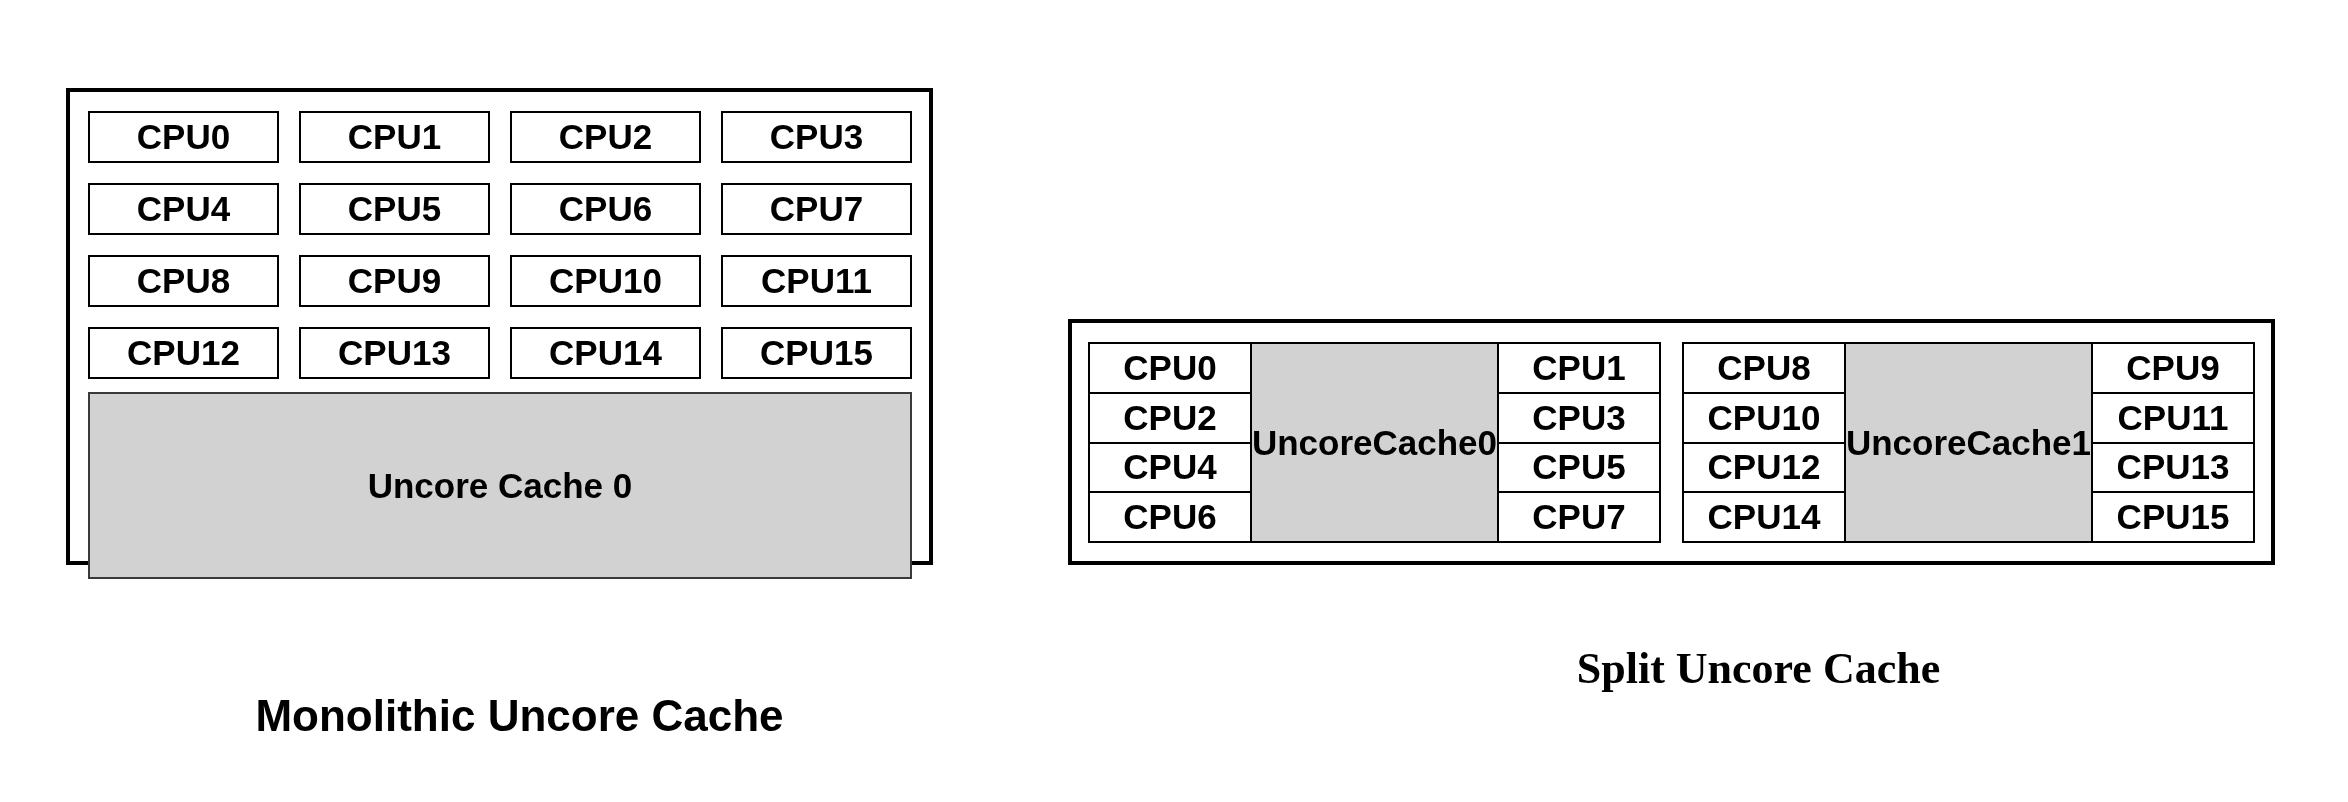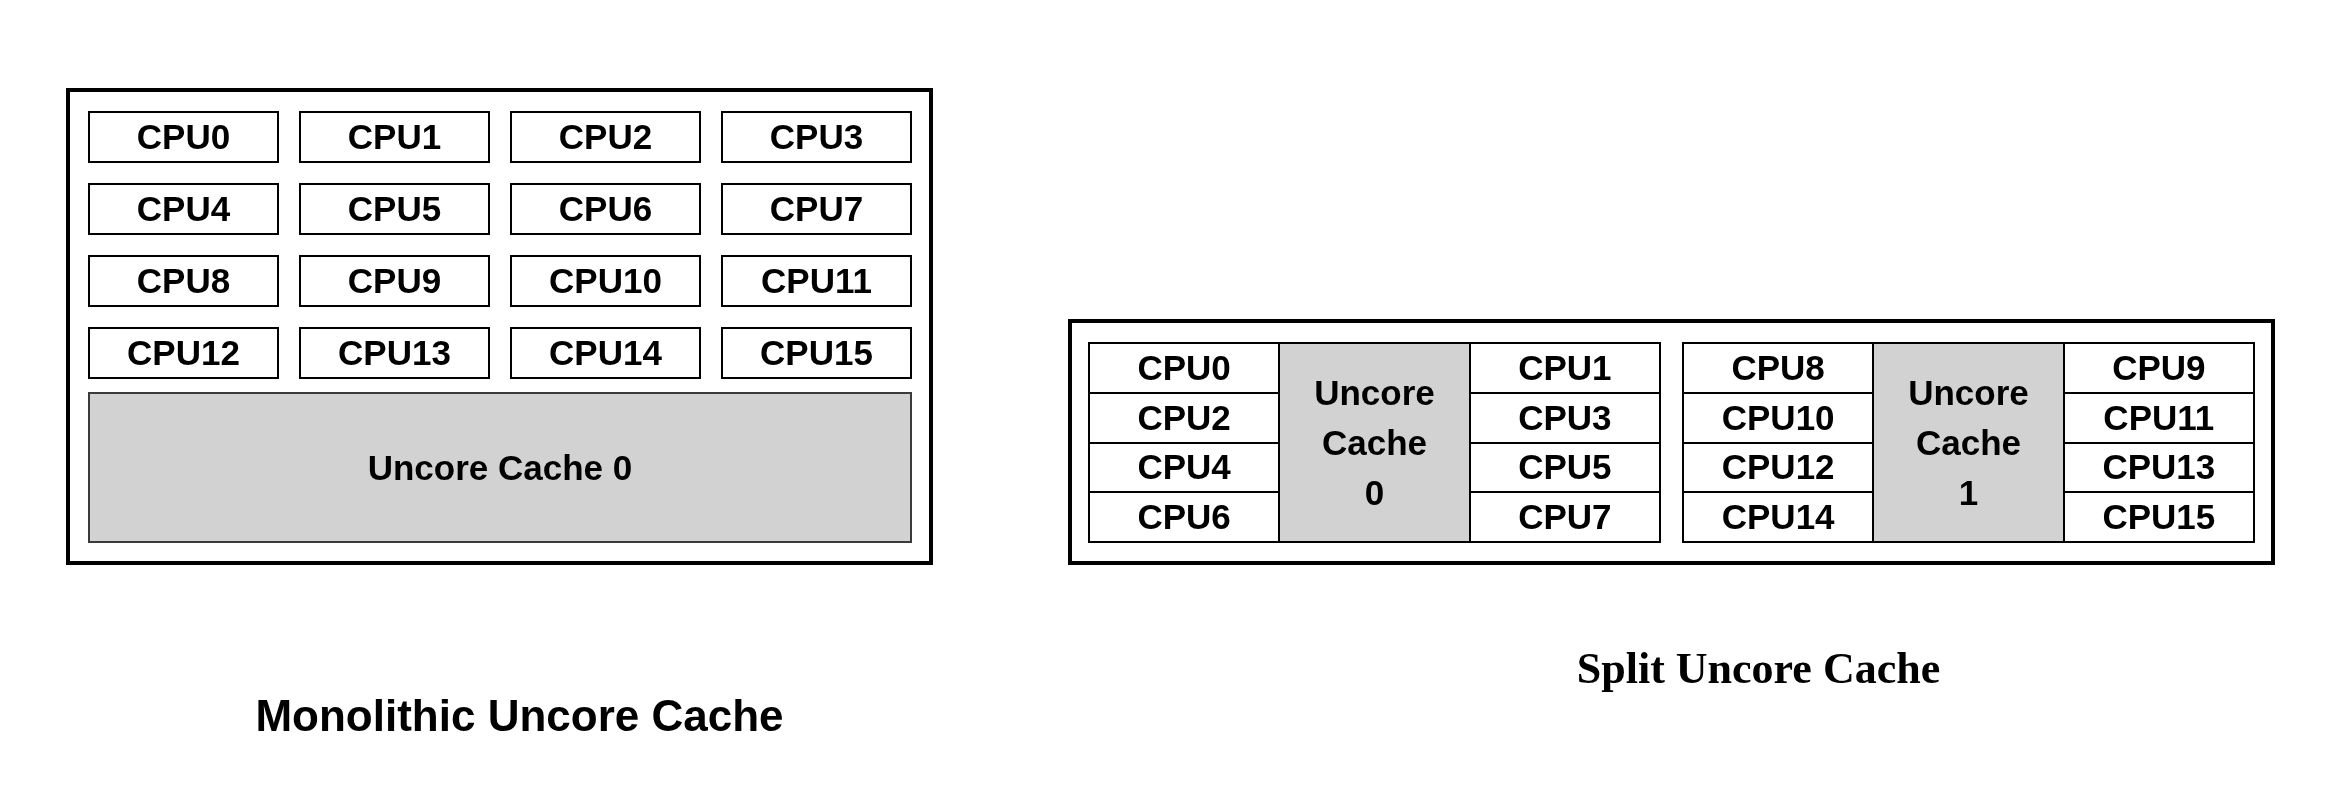--- a/index.html
+++ b/index.html
@@ -27,21 +27,21 @@
   }
   .cpu-box {
     height: 52px;
     border: 2px solid #000; box-sizing: border-box;
     background: #fff;
     display: flex; align-items: center; justify-content: center;
     font-weight: bold; font-size: 35px;
   }
   .mono-cache {
     position: absolute; left: 18px; top: 300px;
-    width: 824px; height: 151px;
+    width: 824px; height: 187px;
     background: #d2d2d2;
     border: 2px solid #3a3a3a; box-sizing: border-box;
     display: flex; align-items: center; justify-content: center;
     font-weight: bold; font-size: 35px;
   }
 
   
   .split-box {
     position: absolute; left: 1068px; top: 319px;
     width: 1207px; height: 246px;
@@ -67,21 +67,21 @@
     gap: 2px;
     background: #000;
   }
   .cpu-col .cpu-cell {
     background: #fff;
     display: flex; align-items: center; justify-content: center;
     font-weight: bold; font-size: 35px;
   }
   .cache-cell {
     background: #d2d2d2;
-    display: flex; flex-direction: column;
+    display: flex; flex-direction: row;
     align-items: center; justify-content: center;
     font-weight: bold; font-size: 35px; line-height: 50px;
     text-align: center;
   }
 
   
   .caption {
     position: absolute; top: 645px;
     font-weight: bold; font-size: 44px; line-height: 48px;
     text-align: center;

